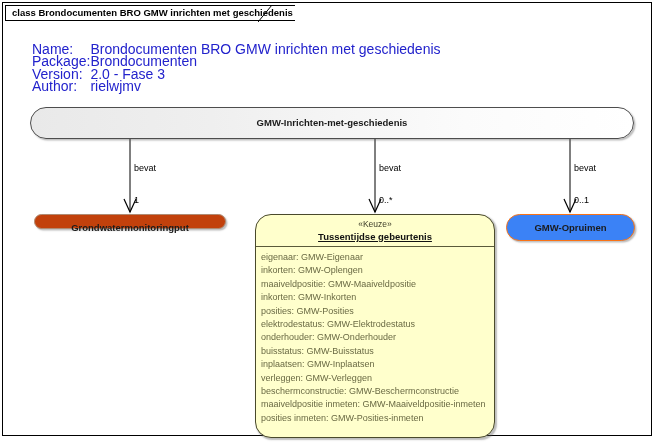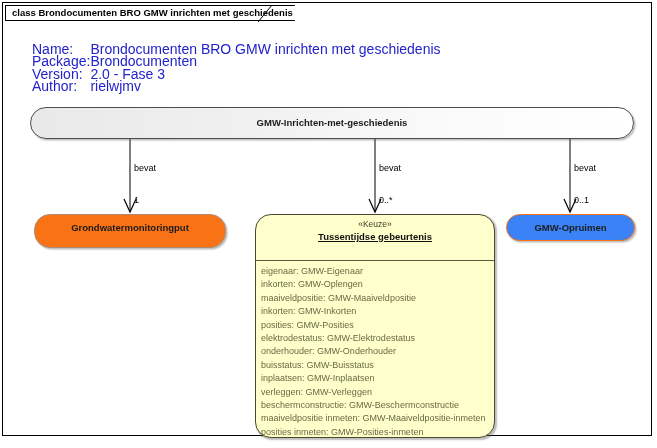--- a/index.html
+++ b/index.html
@@ -113,23 +113,23 @@
     border: 1px solid #4d4d4d;
     background: linear-gradient(to right, #e9e9e9 0%, #efefef 30%, #fbfbfb 72%, #ffffff 100%);
   }
   #cls-root .cls-title { line-height: 30px; }
 
   
   #cls-gmp {
     left: 31px;
     top: 211px;
     width: 192px;
-    height: 34px;
+    height: 15px;
     border: 1px solid #b08a72;
-    background: #f97316;
+    background: #c2410c;
   }
   #cls-gmp .cls-title { line-height: 25px; }
 
   
   #cls-opruimen {
     left: 503px;
     top: 211px;
     width: 129px;
     height: 27px;
     border: 1px solid #f97316;
@@ -141,21 +141,21 @@
   #cls-keuze {
     left: 252px;
     top: 211px;
     width: 240px;
     height: 224px;
     border: 1px solid #4a4a2c;
     background: #ffffcc;
   }
   #cls-keuze .hdr {
     padding-top: 4px;
-    padding-bottom: 17px;
+    padding-bottom: 3px;
     border-bottom: 1px solid #5a5a3a;
   }
   #cls-keuze .stereotype {
     text-align: center;
     font-size: 8.5px;
     color: #3c3c28;
     line-height: 11px;
   }
   #cls-keuze .name {
     text-align: center;

